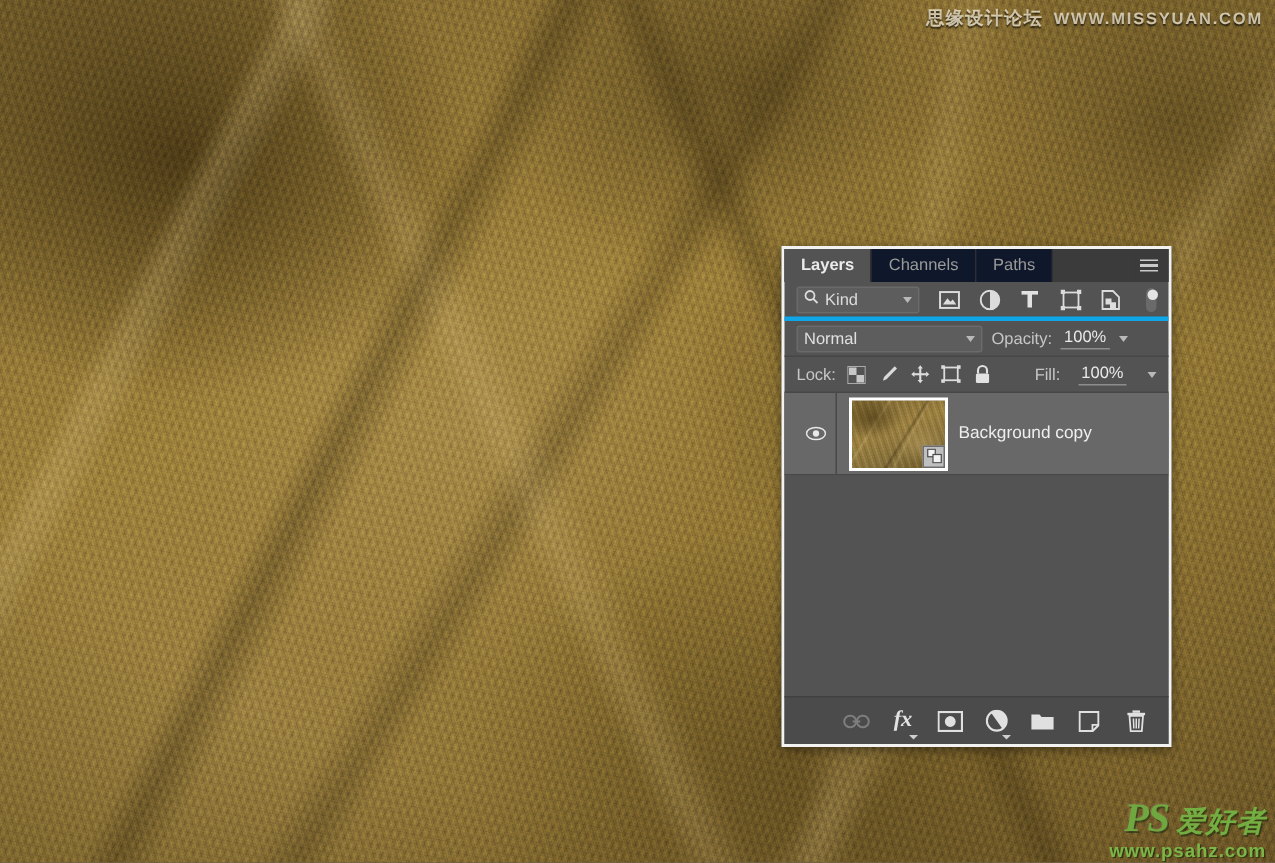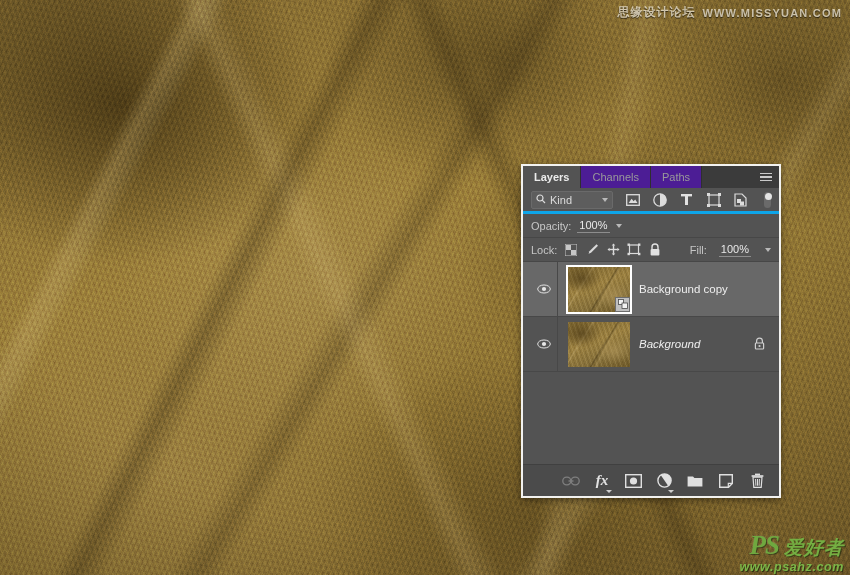--- a/index.html
+++ b/index.html
@@ -105,21 +105,20 @@
     color: #74ae42;
     text-shadow: 1px 1px 0 rgba(20,40,10,0.55);
     letter-spacing: 1px;
   }
   .wm-logo .row2 {
     margin-top: 2px;
     font-size: 12.5px; font-weight: bold;
     color: #7cb648;
     letter-spacing: 0.6px;
     text-shadow: 1px 1px 0 rgba(16,34,8,0.6);
-    font-style: italic;
   }
 
   
   .panel {
     position: absolute;
     left: 521px; top: 164px;
     width: 260px; height: 334px;
     background: #535353;
     border: 2px solid #f2f2f0;
     display: flex; flex-direction: column;
@@ -135,21 +134,21 @@
     display: flex; align-items: stretch;
     flex: 0 0 auto;
     position: relative;
     justify-content: center;
   }
   .tab {
     padding: 0 11px;
     display: flex; align-items: center;
     font-size: 11px;
     color: #9a9a9a;
-    background: #4c1d95;
+    background: #0f172a;
     border-right: 1px solid #2f2f2f;
   }
   .tab.active {
     background: #535353;
     color: #ebebeb;
     font-weight: bold;
   }
   .tab-fill { flex: 1; background: #3b3b3b; }
   .panel-menu {
     width: 22px;
@@ -396,20 +395,24 @@
           <path d="M1 1 H8 L12 5 V13 H1 Z" fill="none" stroke="#dcdcdc" stroke-width="1.2"></path>
           <rect x="3" y="6" width="4" height="4" fill="#dcdcdc"></rect>
           <rect x="6" y="8.5" width="4" height="4" fill="#dcdcdc"></rect>
         </svg>
       </span>
 
       <span class="pill"></span>
     </div>
 
     <div class="row blend-row">
+      <div class="blend-select">
+        <span class="lbl">Normal</span>
+        <span class="chev"></span>
+      </div>
       <span class="fieldlbl">Opacity:</span>
       <span class="numfield">100%</span>
       <span class="chev"></span>
     </div>
 
     <div class="row lock-row">
       <span class="fieldlbl">Lock:</span>
 
       <span class="lico">
         <svg width="12" height="12" viewBox="0 0 12 12">
@@ -470,39 +473,20 @@
           <div class="so-badge">
             <svg width="10" height="10" viewBox="0 0 10 10">
               <rect x="0.5" y="0.5" width="5" height="5" fill="#f2f2f2" stroke="#4a4a4a" stroke-width="0.8"></rect>
               <rect x="4" y="4" width="5.5" height="5.5" fill="#f2f2f2" stroke="#4a4a4a" stroke-width="0.8"></rect>
             </svg>
           </div>
         </div>
         <div class="layer-name">Background copy</div>
       </div>
 
-      <div class="layer">
-        <div class="eye-cell">
-          <svg class="eye" viewBox="0 0 16 11">
-            <ellipse cx="8" cy="5.5" rx="7.2" ry="4.6" fill="none" stroke="#e8e8e8" stroke-width="1.1"></ellipse>
-            <circle cx="8" cy="5.5" r="2.4" fill="#e8e8e8"></circle>
-          </svg>
-        </div>
-        <div class="thumb-wrap">
-          <div class="thumb"></div>
-        </div>
-        <div class="layer-name italic">Background</div>
-        <div class="lock-badge">
-          <svg width="11" height="13" viewBox="0 0 11 13">
-            <path d="M2.6 6 V4 a2.9 2.9 0 0 1 5.8 0 V6" fill="none" stroke="#cfcfcf" stroke-width="1.2"></path>
-            <rect x="1.4" y="6" width="8.2" height="6" rx="0.8" fill="none" stroke="#cfcfcf" stroke-width="1.2"></rect>
-            <circle cx="5.5" cy="9" r="1.1" fill="#cfcfcf"></circle>
-          </svg>
-        </div>
-      </div>
     </div>
 
     <div class="toolbar">
 
       <span class="tbtn dim">
         <svg width="18" height="10" viewBox="0 0 18 10">
           <rect x="0.8" y="1.2" width="8" height="7.6" rx="3.8" fill="none" stroke="#bdbdbd" stroke-width="1.3"></rect>
           <rect x="9.2" y="1.2" width="8" height="7.6" rx="3.8" fill="none" stroke="#bdbdbd" stroke-width="1.3"></rect>
           <rect x="6.5" y="4.3" width="5" height="1.4" fill="#bdbdbd"></rect>
         </svg>

